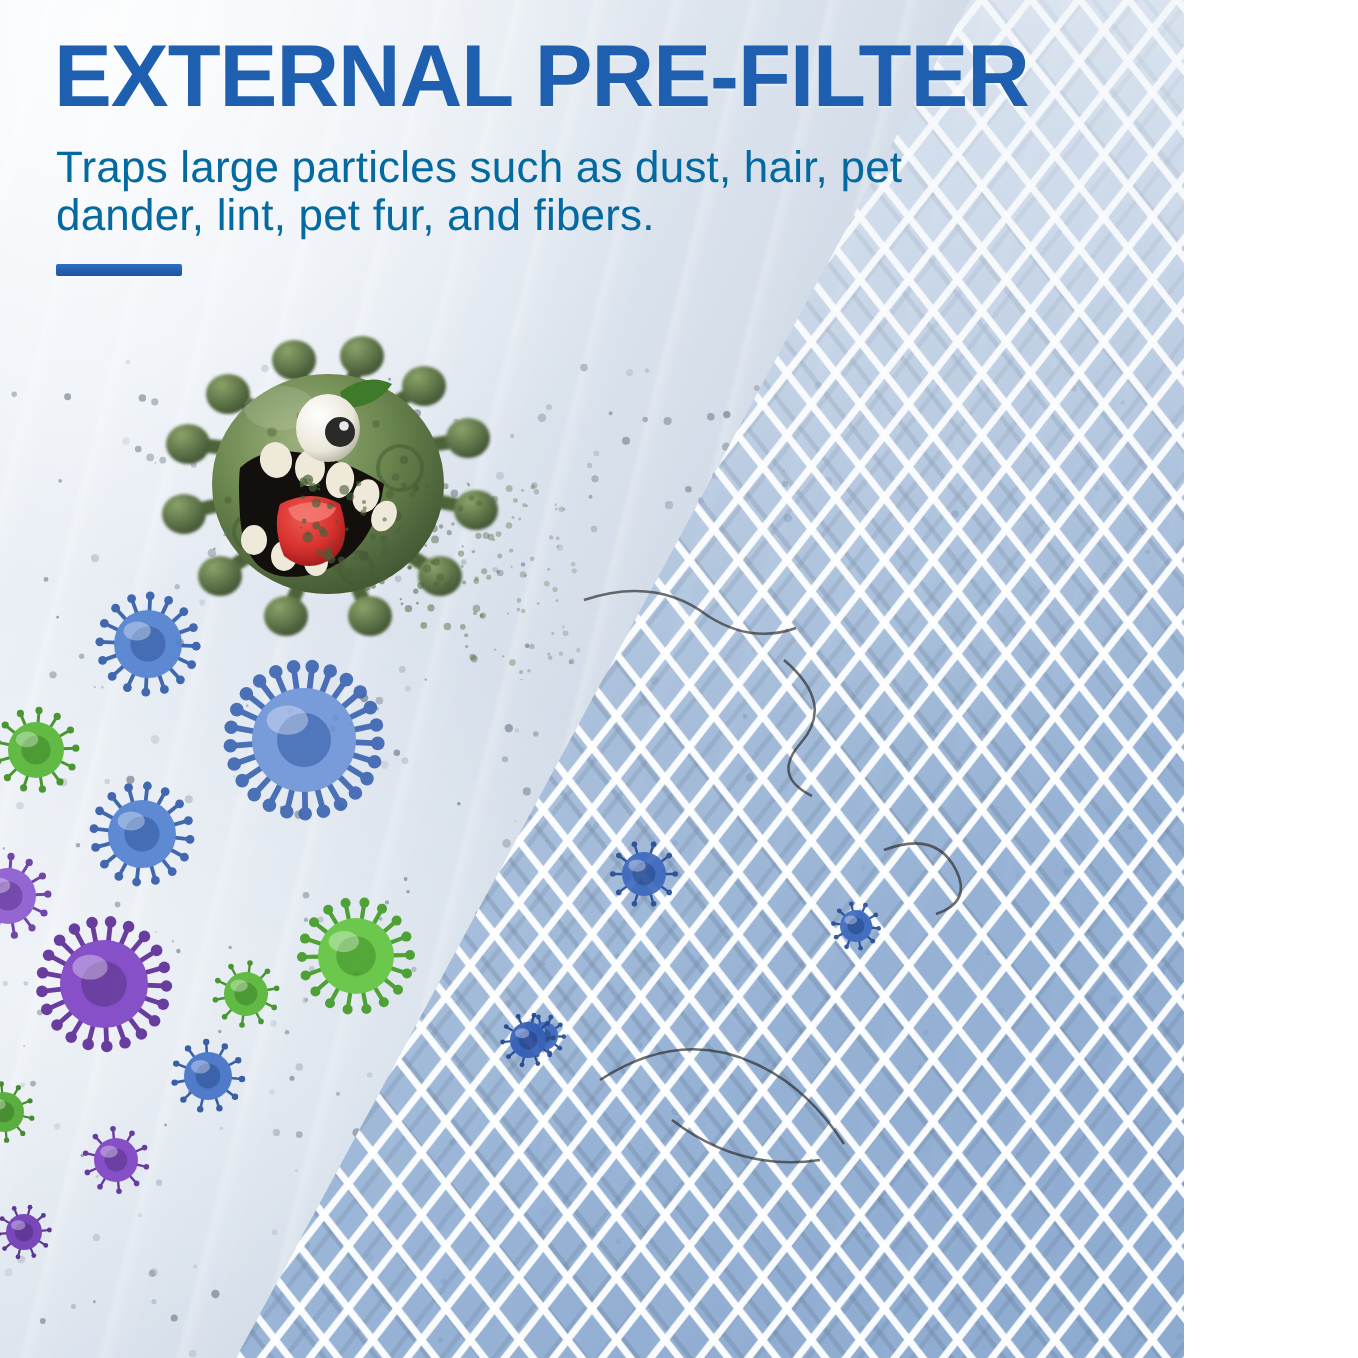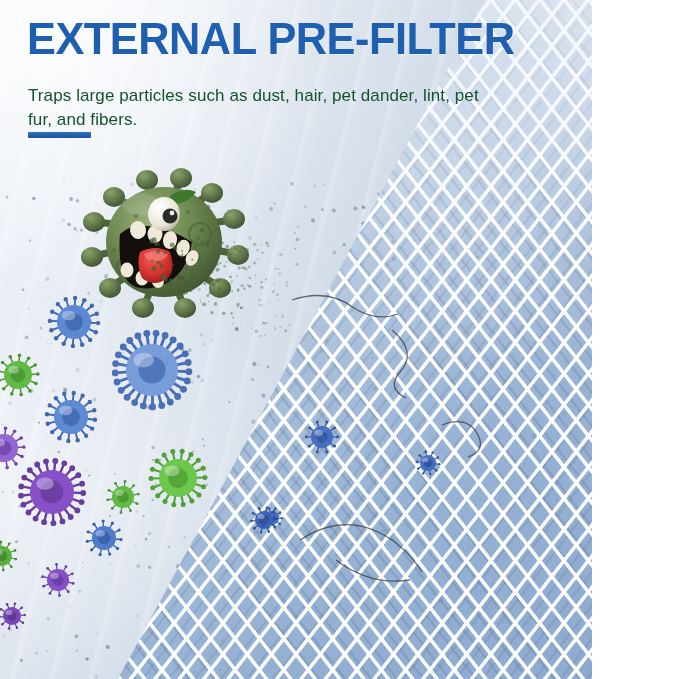--- a/index.html
+++ b/index.html
@@ -153,24 +153,24 @@
     font-size: 44px;
     line-height: 46px;
     letter-spacing: -0.5px;
     color: #1f5fb0;
     transform: scaleX(0.985);
     transform-origin: left center;
     text-shadow: 0 1px 0 rgba(255,255,255,.35);
     white-space: nowrap;
   }
   .subtitle {
-    margin: 22px 0 0 1px;
-    font-size: 17px;
+    margin: 10px 0 0 1px;
+    font-size: 22px;
     line-height: 23.5px;
-    color: #14532d;
+    color: #0369a1;
     max-width: 470px;
     letter-spacing: .1px;
   }
   .rule {
     position: absolute;
     left: 28px;
     top: 132px;
     width: 63px;
     height: 6px;
     border-radius: 1px;

